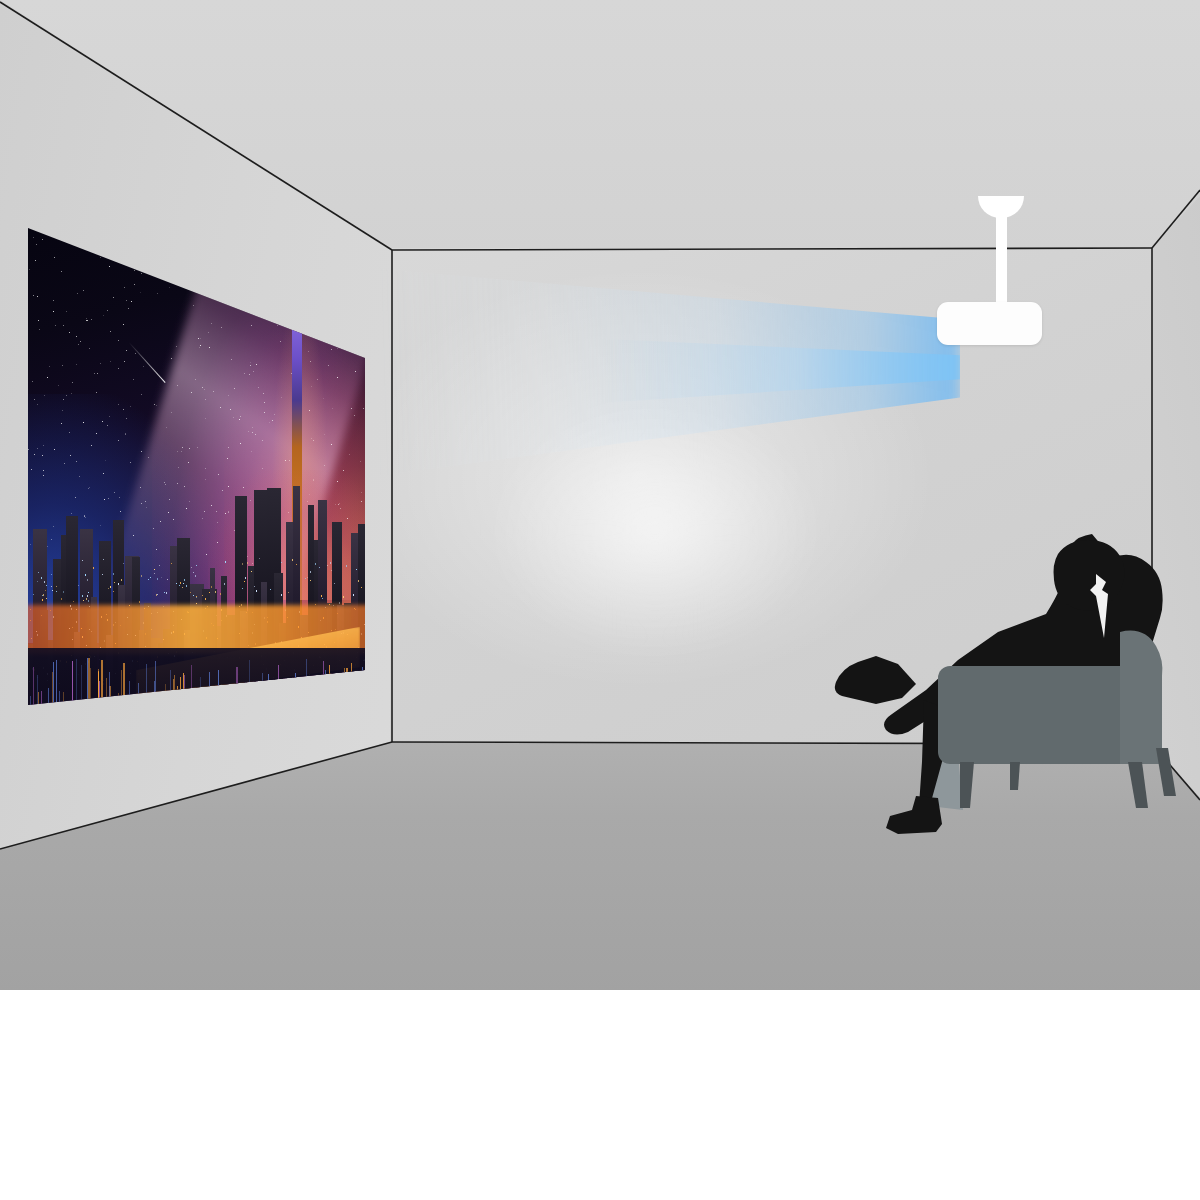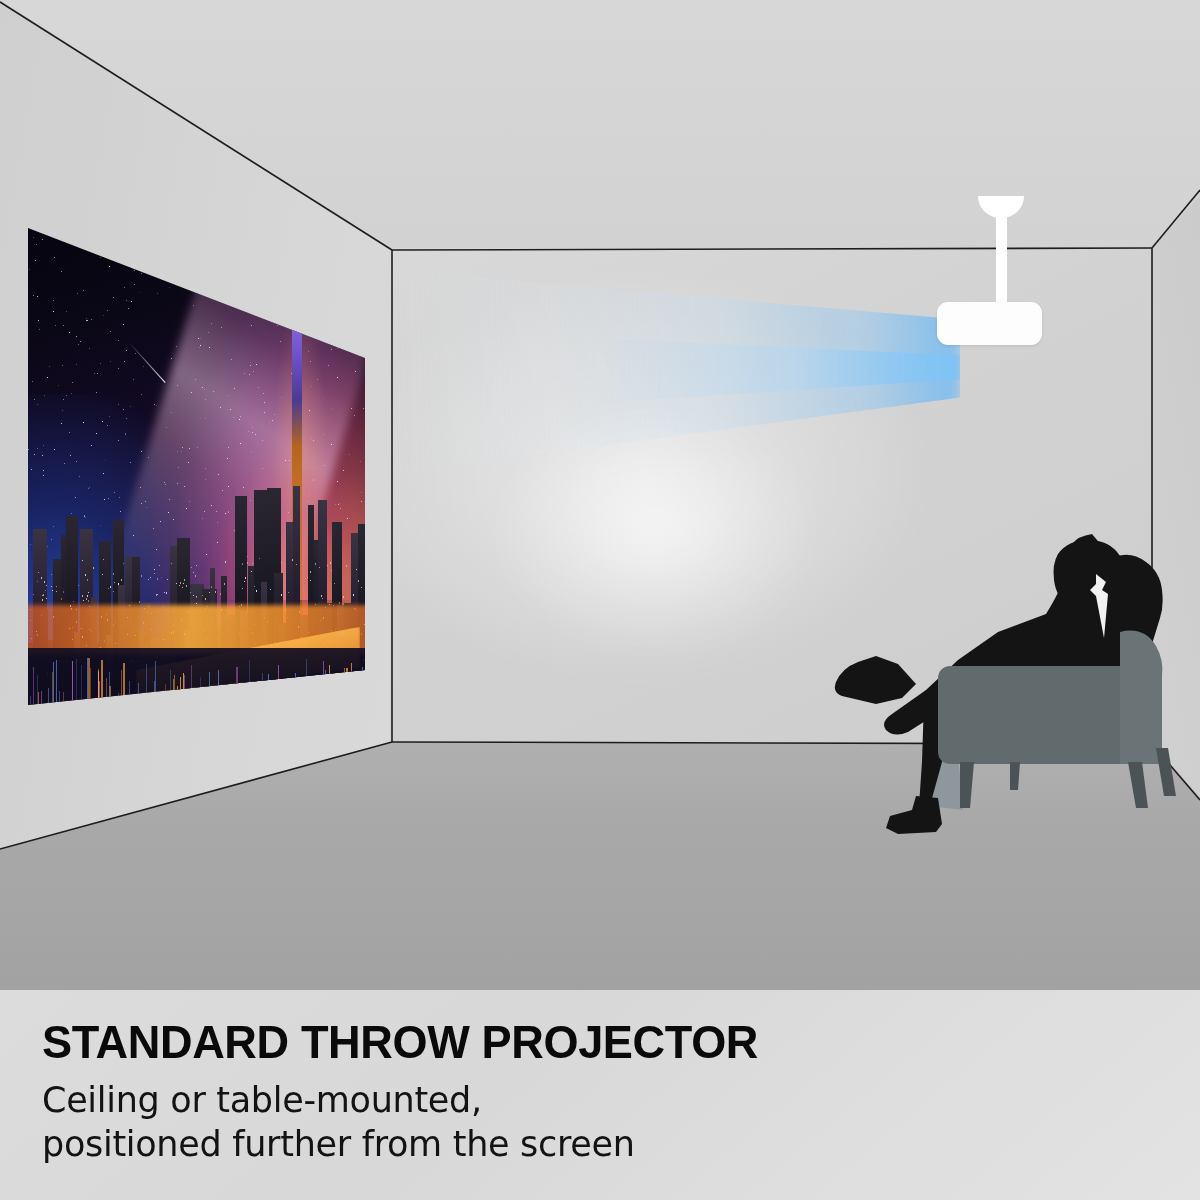--- a/index.html
+++ b/index.html
@@ -2353,21 +2353,14 @@
         <path d="M300 92 q24 -6 36 14 q8 14 6 30 l0 88 -42 0 z" fill="#6a7376"></path>
 
         <path d="M140 222 l14 0 -4 46 -10 0 z" fill="#4c5356"></path>
         <path d="M308 222 l14 0 6 46 -12 0 z" fill="#4c5356"></path>
         <path d="M190 222 l10 0 -2 28 -8 0 z" fill="#4c5356"></path>
         <path d="M336 208 l12 0 8 48 -12 0 z" fill="#4c5356"></path>
       </svg>
     </div>
   </div>
 
-  <div id="caption">
-    <div id="title">STANDARD THROW PROJECTOR</div>
-    <div id="subtitle">
-      <div class="sub-line">Ceiling or table-mounted,</div>
-      <div class="sub-line">positioned further from the screen</div>
-    </div>
-  </div>
 
 </div>
 
 </body></html>

